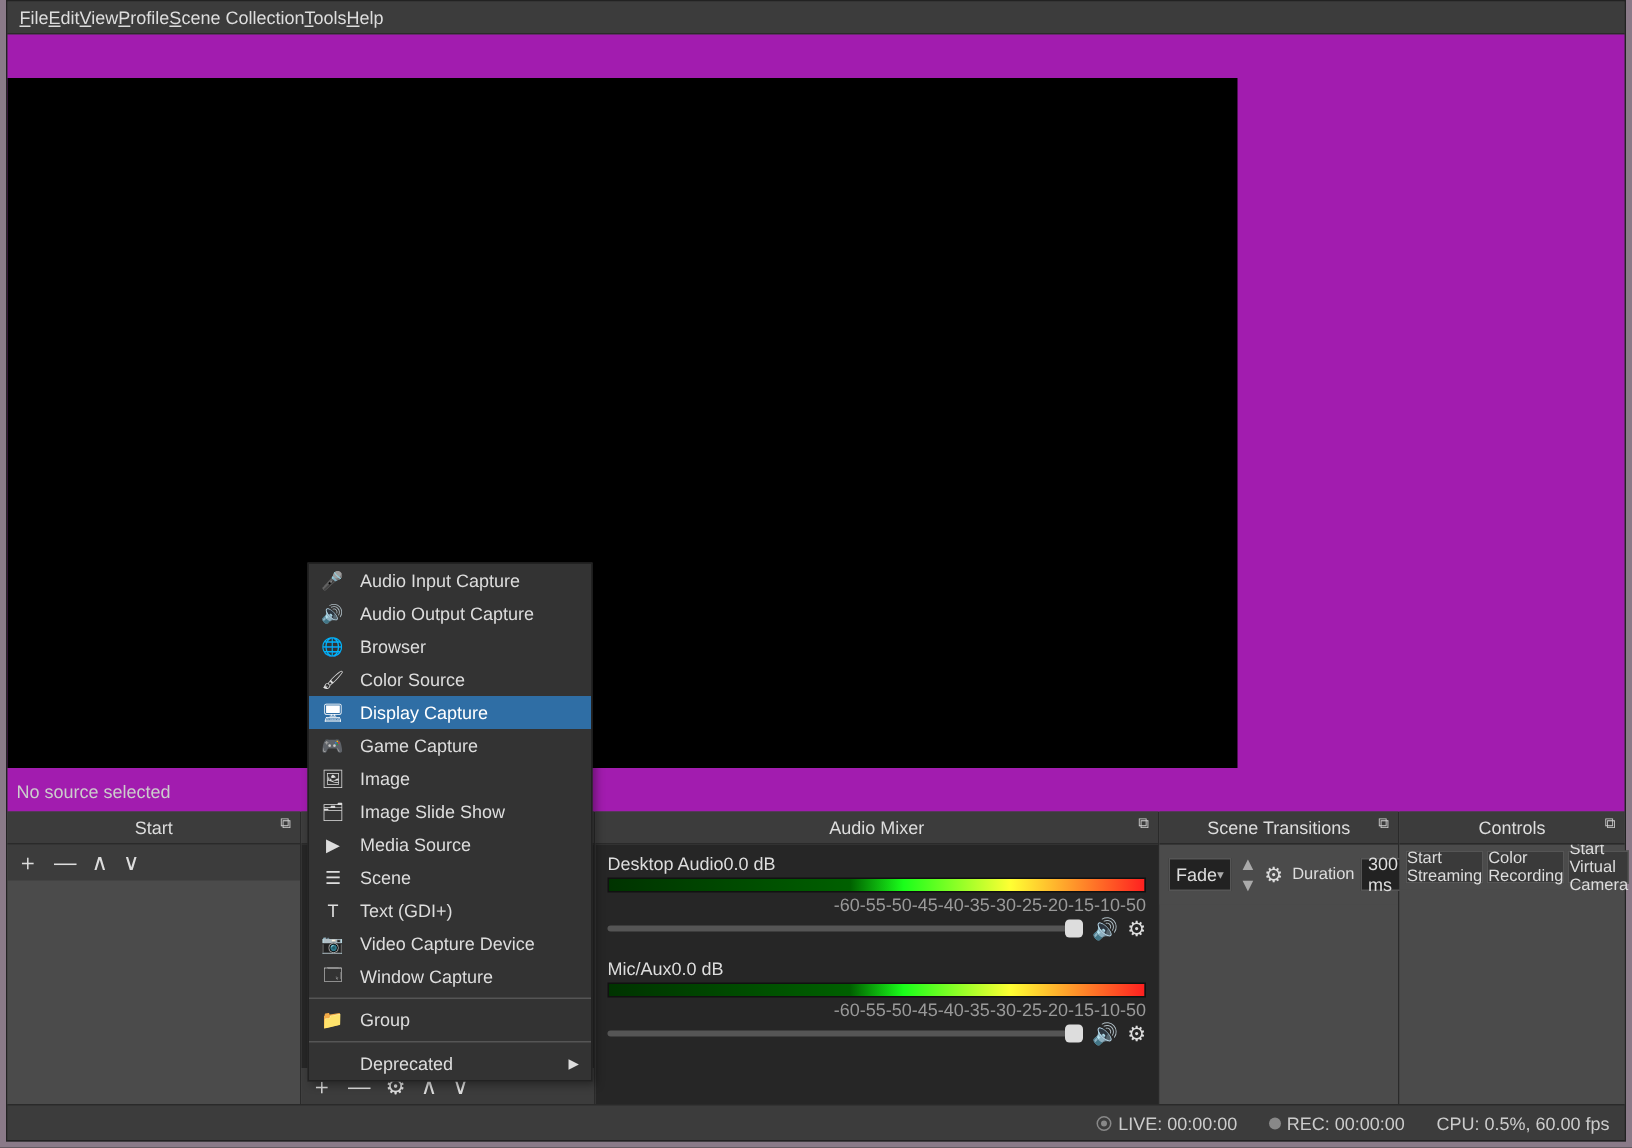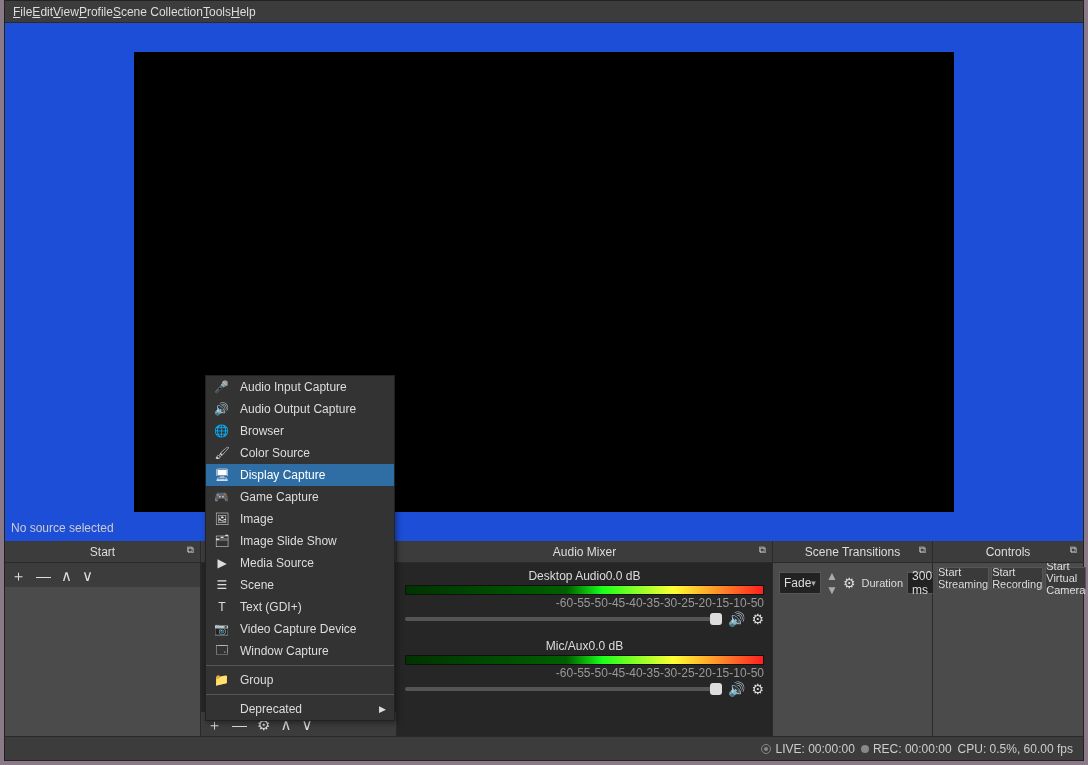--- a/index.html
+++ b/index.html
@@ -7,56 +7,56 @@
 .window{position:absolute;left:4px;top:0;width:1080px;height:761px;background:#3c3c3c;display:flex;flex-direction:column;border:1px solid #222}
 .titlebar{height:30px;background:#fff;display:flex;align-items:center;padding-left:6px;color:#000}
 .titlebar .logo{width:16px;height:16px;border-radius:50%;background:#000;margin-right:6px;position:relative}
 .titlebar .logo::after{content:"";position:absolute;left:3px;top:3px;width:10px;height:10px;border-radius:50%;border:1px solid #fff;box-sizing:border-box}
 .titlebar .title{flex:1;font-size:12px}
 .winbtns{display:flex;height:100%}
 .winbtn{width:46px;display:flex;align-items:center;justify-content:center;color:#000;font-size:13px}
 .menubar{height:22px;background:#3c3c3c;display:flex;align-items:center;padding-left:8px;color:#ddd;border-bottom:1px solid #2a2a2a}
 .menubar span{cursor:default}
 .ul{text-decoration:underline;text-decoration-skip-ink:none}
-.preview-area{flex:1;background:#1d4ed8;display:flex;align-items:center;justify-content:center;position:relative}
+.preview-area{flex:1;background:#a21caf;display:flex;align-items:center;justify-content:flex-start;position:relative}
 .canvas{width:820px;height:460px;background:#000}
 .nosrc{position:absolute;left:6px;bottom:6px;color:#ccc;font-size:12px}
 .panels{height:195px;display:flex;background:#4b4b4b}
 .panel{display:flex;flex-direction:column;background:#4b4b4b;border-right:1px solid #2a2a2a}
 .panel:last-child{border-right:none}
 .panel-header{height:22px;background:#3c3c3c;color:#ddd;display:flex;align-items:center;justify-content:center;position:relative;font-size:12px;border-bottom:1px solid #2a2a2a}
 .panel-header .dock{position:absolute;right:6px;top:3px;color:#ccc;font-size:10px}
 .panel-body{flex:1;background:#262626;position:relative;display:flex;flex-direction:column}
 .scenes{width:196px}
 .sources{width:196px}
 .mixer{flex:1}
 .transitions{width:160px}
 .controls{width:150px}
 .scene-item{height:20px;background:#2f6ea5;color:#fff;padding:3px 6px}
 .panel-footer{height:24px;background:#3c3c3c;display:flex;align-items:center;padding:0 6px;gap:10px;color:#ddd}
 .panel-footer span{font-size:15px;line-height:1}
 .fbtn{cursor:default}
 .mixer-body{padding:6px 8px;background:#262626;flex:1}
 .mixer-track{margin-bottom:12px}
-.mixer-label{display:flex;justify-content:center;color:#ddd;font-size:11px;margin-bottom:2px}
+.mixer-label{display:flex;justify-content:flex-start;color:#ddd;font-size:11px;margin-bottom:2px}
 .meter{height:10px;background:linear-gradient(to right,#003300 0%,#006000 45%,#1aff1a 55%,#ffff33 75%,#ff2020 100%);border:1px solid #111;position:relative}
 .ticks{height:12px;display:flex;justify-content:flex-end;color:#999;font-size:8px;padding:1px 0}
 .mixer-ctrl{display:flex;align-items:center;gap:6px;margin-top:4px}
 .slider{flex:1;height:4px;background:#555;border-radius:2px;position:relative}
 .slider::after{content:"";position:absolute;right:0;top:-4px;width:12px;height:12px;background:#ddd;border-radius:3px}
 .spk{color:#ddd;font-size:14px}
 .gear{color:#ddd;font-size:14px}
 .trans-body{padding:6px;background:#4b4b4b;color:#ddd;display:flex;flex-direction:row;gap:6px}
 .trans-row{display:flex;align-items:center;gap:4px}
 .select{flex:1;height:22px;background:#222;border:1px solid #555;color:#ddd;padding:2px 4px;display:flex;align-items:center;justify-content:space-between;font-size:11px}
 .select .caret{font-size:9px;color:#aaa}
 .spin{width:14px;display:flex;flex-direction:column;font-size:7px;color:#aaa;text-align:center}
 .ctrl-body{padding:4px;background:#4b4b4b;display:flex;flex-direction:row;gap:2px}
 .ctrl-btn{height:22px;background:#3a3a3a;border:1px solid #555;color:#ddd;display:flex;align-items:center;justify-content:center;font-size:11px}
-.statusbar{height:24px;background:#3c3c3c;border-top:1px solid #2a2a2a;display:flex;align-items:center;justify-content:flex-end;gap:6px;padding:0 10px;color:#ccc;font-size:11px}
+.statusbar{height:24px;background:#3c3c3c;border-top:1px solid #2a2a2a;display:flex;align-items:center;justify-content:flex-end;gap:21px;padding:0 10px;color:#ccc;font-size:11px}
 .statusbar .dot{display:inline-block;width:8px;height:8px;background:#888;border-radius:50%;margin-right:4px;vertical-align:middle}
 .statusbar .live-dot{display:inline-block;width:10px;height:10px;border:1px solid #888;border-radius:50%;margin-right:4px;vertical-align:middle;position:relative}
 .statusbar .live-dot::after{content:"";position:absolute;left:2px;top:2px;width:4px;height:4px;background:#888;border-radius:50%}
 .ctxmenu{position:absolute;left:205px;top:375px;width:190px;background:#333;border:1px solid #222;box-shadow:2px 2px 6px rgba(0,0,0,.4);z-index:100}
 .ctxitem{height:22px;display:flex;align-items:center;gap:10px;padding:0 8px;color:#ddd;font-size:12px}
 .ctxitem.sel{background:#2f6ea5;color:#fff}
 .ctxitem .ico{width:16px;display:flex;justify-content:center}
 .ctxitem .arrow{margin-left:auto;font-size:9px}
 .ctxsep{height:1px;background:#555;margin:3px 0}
 </style>
@@ -203,21 +203,21 @@
       </div>
     </div>
 
     <div class="panel controls">
       <div class="panel-header">
         <span>Controls</span>
         <span class="dock">⧉</span>
       </div>
       <div class="ctrl-body">
         <div class="ctrl-btn">Start Streaming</div>
-        <div class="ctrl-btn">Start Recording</div>
+        <div class="ctrl-btn">Color Recording</div>
         <div class="ctrl-btn">Start Virtual Camera</div>
         <div class="ctrl-btn">Studio Mode</div>
         <div class="ctrl-btn">Settings</div>
         <div class="ctrl-btn">Exit</div>
       </div>
     </div>
   </div>
 
   <div class="statusbar">
     <span><span class="live-dot"></span><span>LIVE: 00:00:00</span></span>

